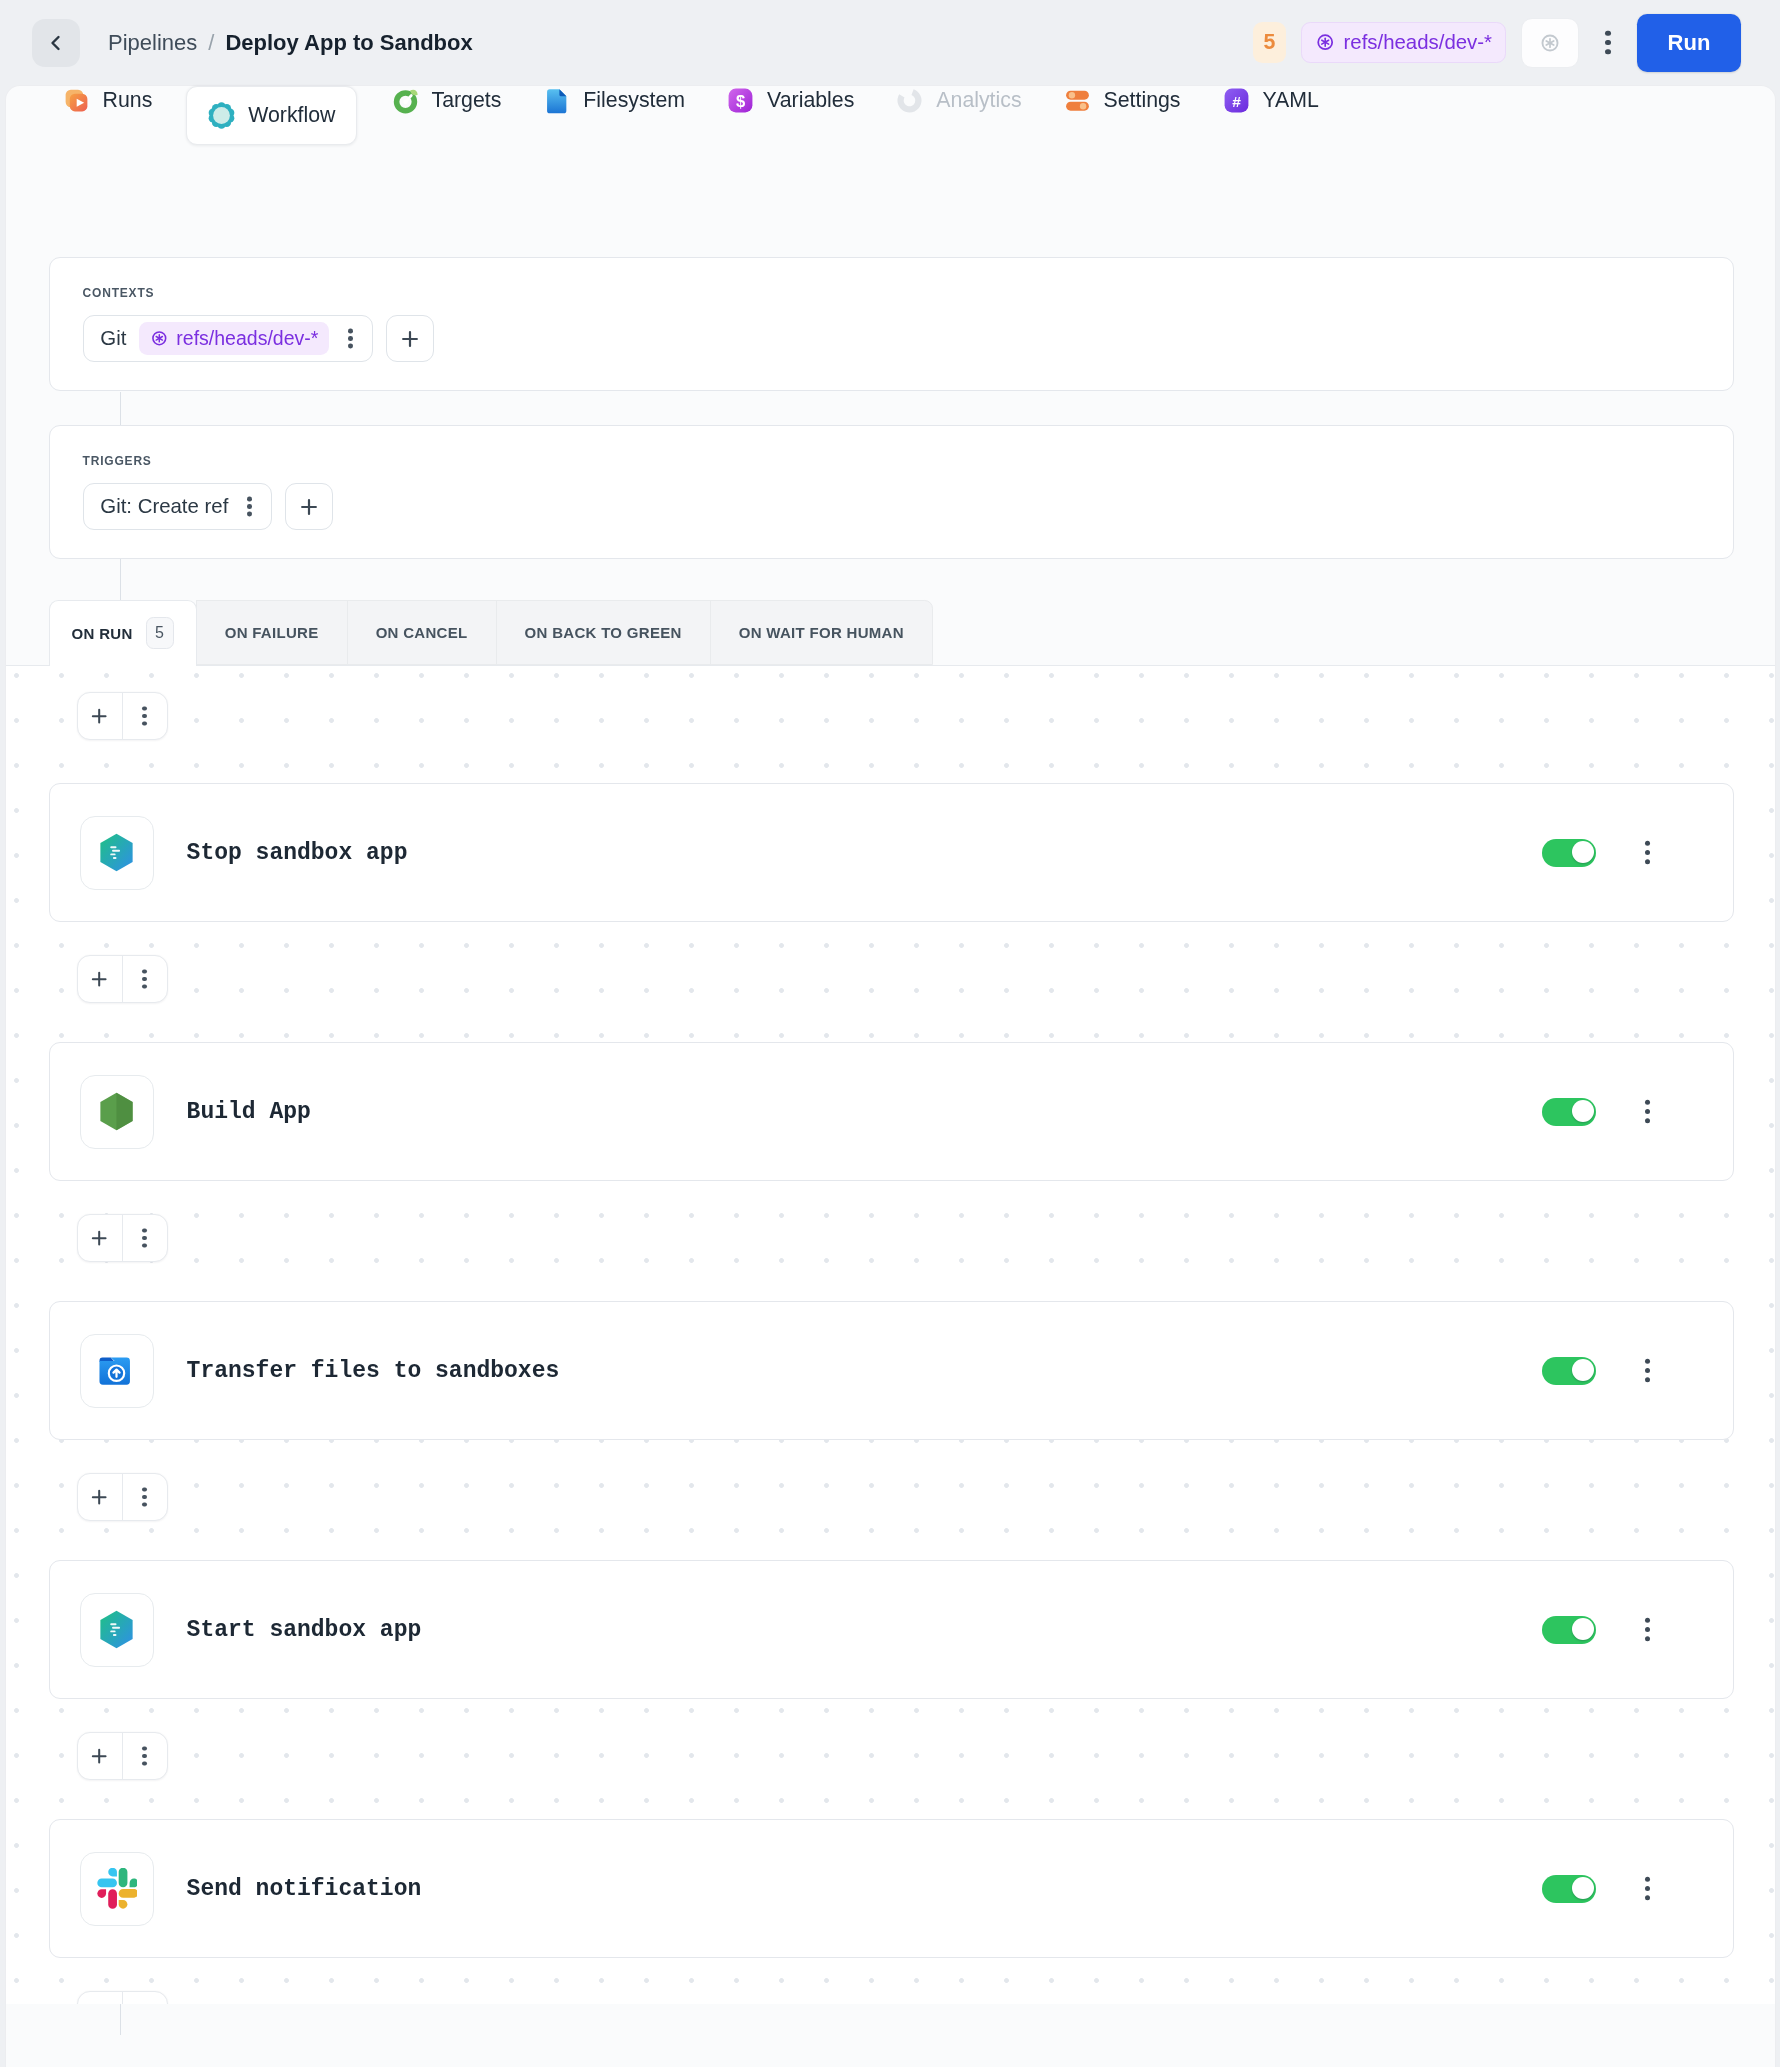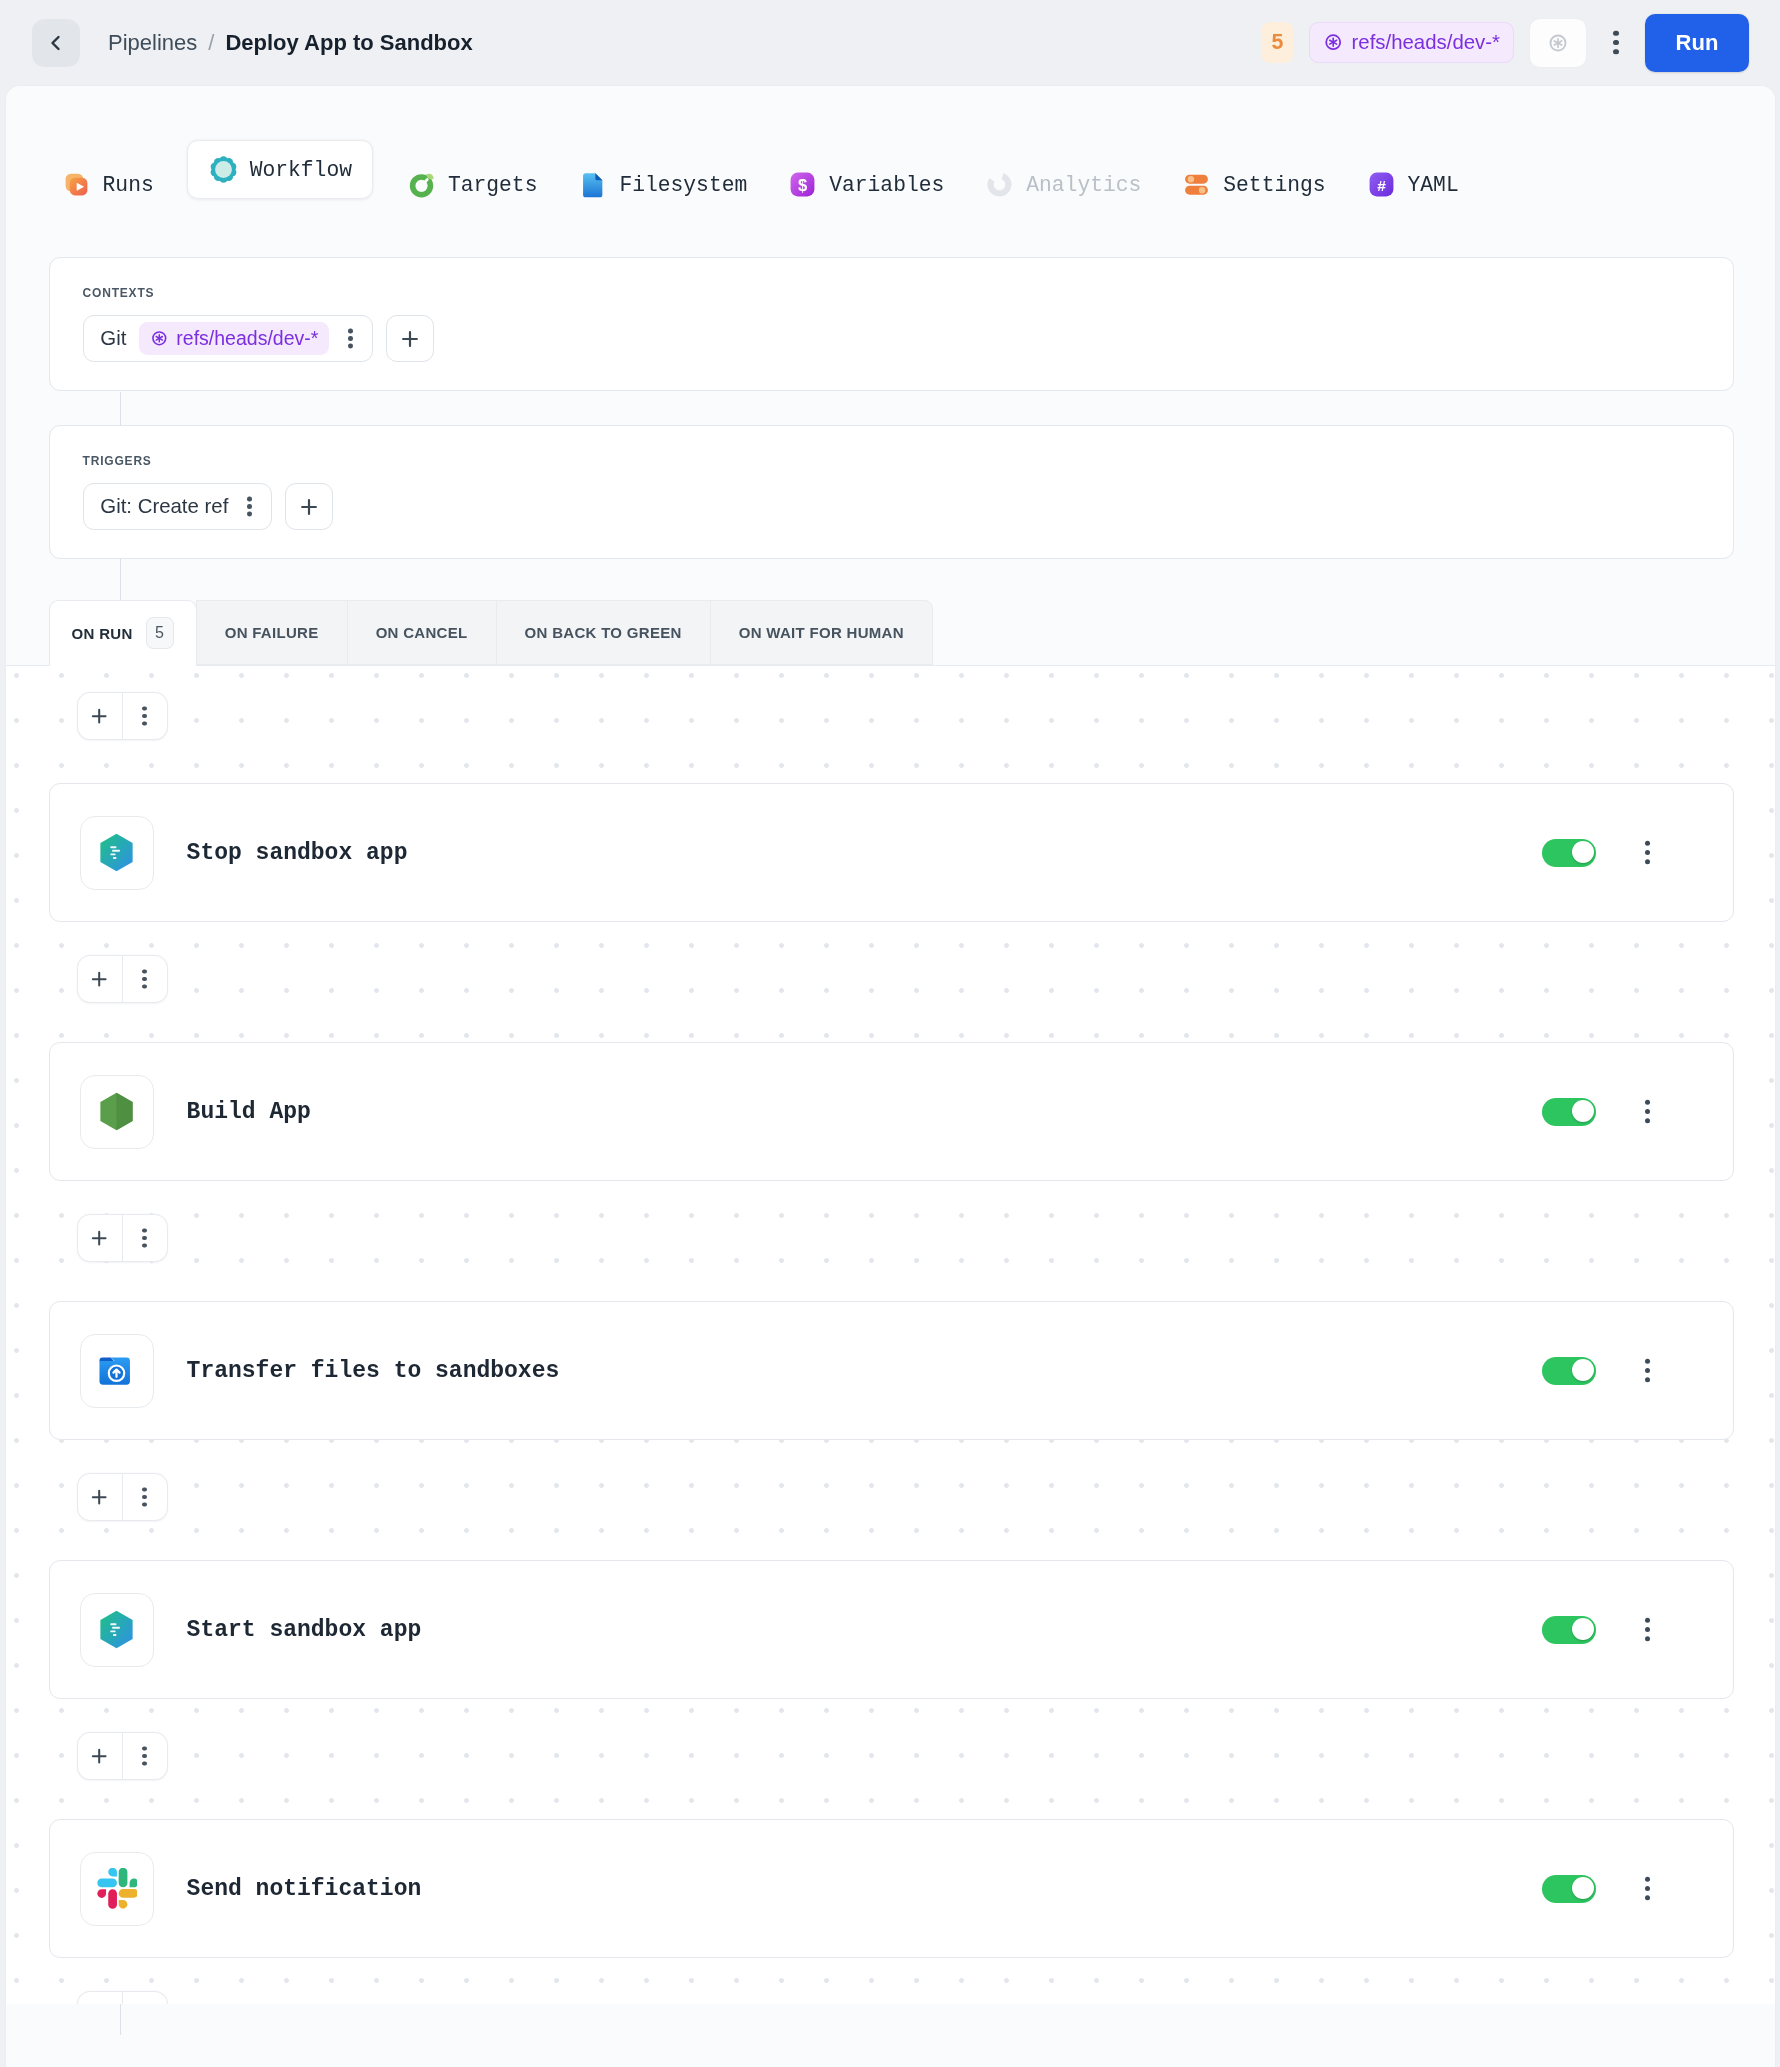--- a/index.html
+++ b/index.html
@@ -4,38 +4,38 @@
 <style>
   html,body{margin:0;padding:0;}
   body{
     width:1781px;height:2068px;position:relative;overflow:hidden;
     background:#eef0f3;
     font-family:"Liberation Sans", sans-serif;
     -webkit-font-smoothing:antialiased;
     color:#1d2834;
   }
   
-  .hdr{position:absolute;top:0;left:0;right:8px;height:85px;display:flex;align-items:center;padding:0 24px 0 32px;box-sizing:border-box;}
+  .hdr{position:absolute;top:0;left:0;right:16px;height:85px;display:flex;align-items:center;padding:0 24px 0 32px;box-sizing:border-box;}
   .backbtn{width:48px;height:48px;border-radius:13px;background:#e2e5e9;display:flex;align-items:center;justify-content:center;cursor:pointer;}
   .crumb{display:flex;align-items:center;gap:11px;margin-left:28px;font-size:22px;}
   .crumb .parent{color:#3f4c59;}
   .crumb .sep{color:#98a2ab;}
   .crumb .current{color:#16212d;font-weight:700;}
   .hdr-right{margin-left:auto;display:flex;align-items:center;gap:15px;}
   .badge-count{min-width:33px;height:41px;border-radius:9.3px;background:#fdefdc;color:#ec8b3d;font-size:21.3px;font-weight:600;display:flex;align-items:center;justify-content:center;padding:0 7.4px;box-sizing:border-box;}
   .badge-ref{height:41px;border-radius:9.3px;background:#f4e9fd;border:0.9px solid #ead9fa;color:#7b2fe0;font-size:20.4px;display:flex;align-items:center;gap:8.3px;padding:0 13px;box-sizing:border-box;}
   .btn-ast{width:56px;height:48px;border-radius:11px;background:#fdfdfe;border:0.9px solid #eceef1;display:flex;align-items:center;justify-content:center;color:#c3c9cf;cursor:pointer;}
   .kebab{width:28px;height:41px;display:flex;align-items:center;justify-content:center;cursor:pointer;}
   .kdots{width:5.6px;height:5.6px;border-radius:50%;background:#3e4a56;box-shadow:0 -9.3px 0 #3e4a56,0 9.3px 0 #3e4a56;}
   .run-btn{width:104px;height:58px;border-radius:10.2px;background:#2160e8;color:#fff;font-size:22px;font-weight:600;display:flex;align-items:center;justify-content:center;border:none;cursor:pointer;box-shadow:0 0.9px 1.9px rgba(16,24,40,.15);}
   
   .panel{position:absolute;top:85px;left:4.6px;right:4.6px;bottom:0;background:#fafbfc;border:0.9px solid #ecedf0;border-bottom:none;border-radius:15px 15px 0 0;box-sizing:border-box;}
   .connector{position:absolute;left:114px;top:306px;bottom:33px;width:1.9px;background:#dce1e7;z-index:0;}
   
-  .tabbar{display:flex;align-items:flex-end;gap:41px;height:113px;padding-left:56px;box-sizing:border-box;position:relative;z-index:1;font-family:Liberation Mono, monospace;}
+  .tabbar{display:flex;align-items:flex-start;gap:41px;height:113px;padding-left:56px;box-sizing:border-box;position:relative;z-index:1;}
   .tab{display:flex;align-items:center;gap:12px;font-size:21.3px;font-weight:500;color:#212d3a;cursor:pointer;white-space:nowrap;}
   .tab .ticon{width:29px;height:29px;flex:none;}
   .tab.active{background:#fff;border:0.9px solid #e9ebee;border-radius:11px;padding:14px 20.4px;box-shadow:0 0.9px 2.8px rgba(16,24,40,.07);margin:0 -7.4px;}
   .tab.disabled{color:#b8bfc7;cursor:default;}
   
   .scard{margin:0 41px 0 43px;background:#fff;border:0.9px solid #e4e7ec;border-radius:11px;padding:28px 33px 28px 33px;box-sizing:border-box;position:relative;z-index:1;}
   .scard.contexts{margin-top:58px;}
   .scard.triggers{margin-top:34px;}
   .slabel{font-size:12px;font-weight:700;letter-spacing:0.8px;color:#4a5764;}
   .chiprow{display:flex;align-items:center;gap:13px;margin-top:15px;}

